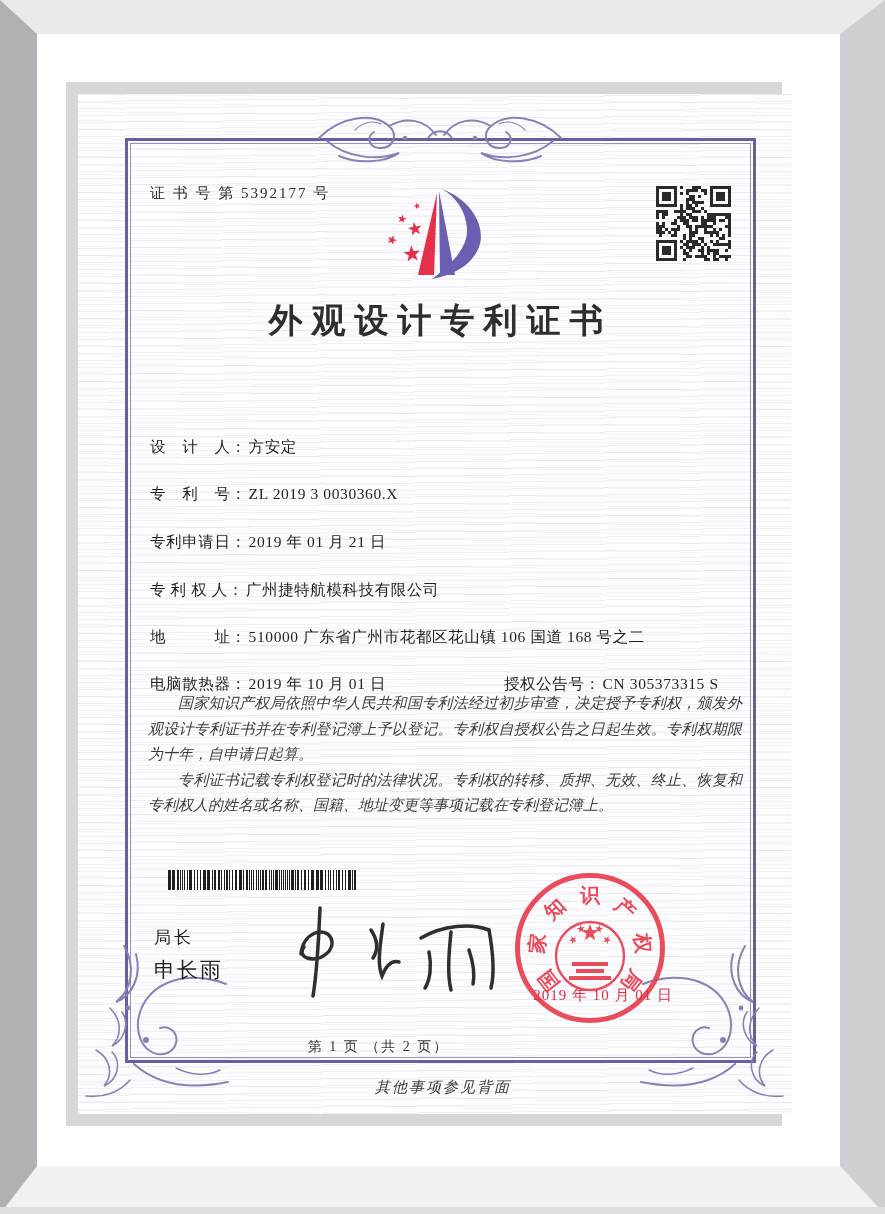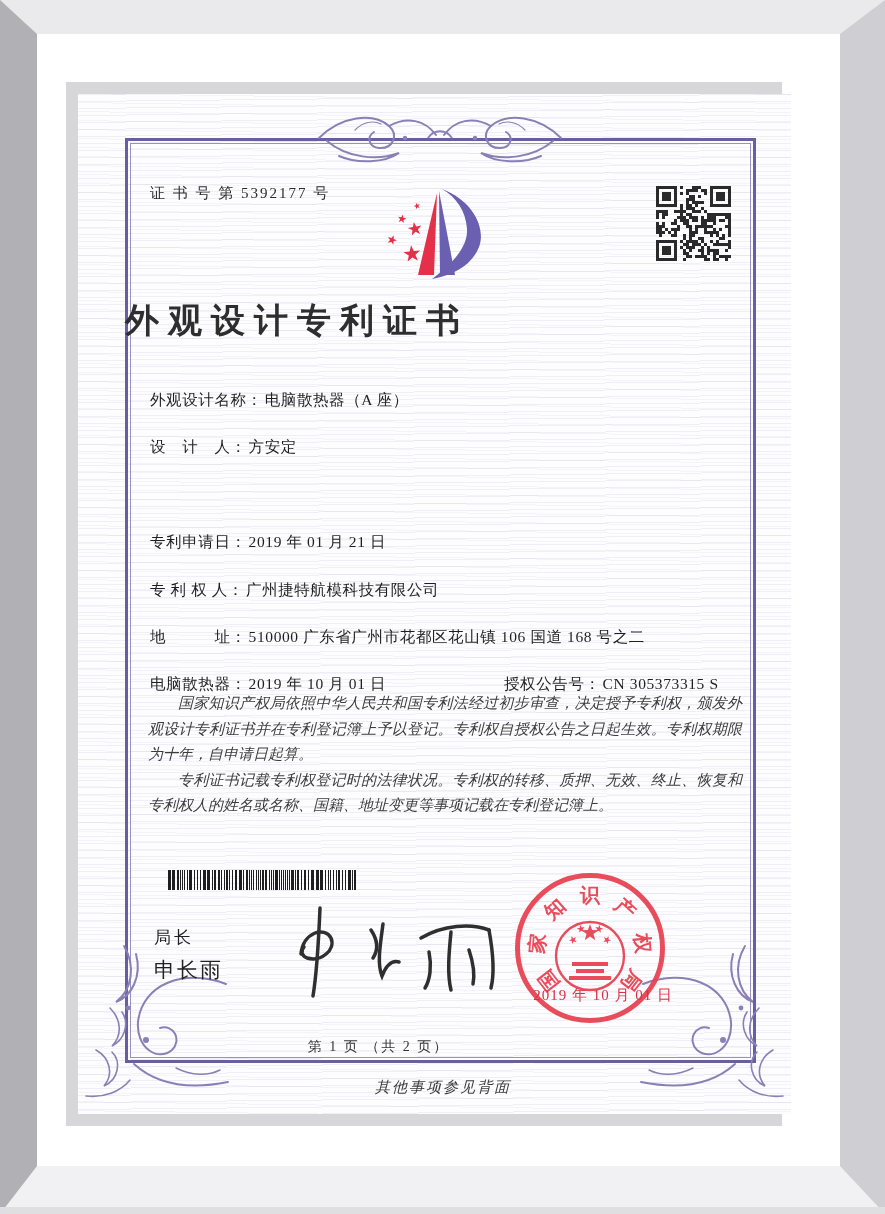--- a/index.html
+++ b/index.html
@@ -28,21 +28,21 @@
   .cert-border{position:absolute;left:47px;top:44px;width:631px;height:925px;box-sizing:border-box;border:3px solid #695e9f;}
   .cert-border::after{content:"";position:absolute;inset:2px;border:1px solid #9a90c2;}
   .ornament-top{position:absolute;left:237px;top:14px;width:250px;height:60px;}
   .flourish{position:absolute;width:152px;height:162px;top:850px;}
   .fl-left{left:2px;}
   .fl-right{right:2px;transform:scaleX(-1);}
   .cert-no{position:absolute;left:72px;top:90px;font-size:15px;letter-spacing:2px;color:#2b2b2b;}
   .logo{position:absolute;left:303px;top:90px;width:118px;height:98px;}
   .qr{position:absolute;left:578px;top:92px;width:75px;height:75px;}
   .title{
-    position:absolute;left:47px;top:204px;width:631px;
+    position:absolute;left:47px;top:204px;width:631px;text-align:center;
     font-size:34px;font-weight:bold;letter-spacing:9px;color:#2e2e2e;
   }
   .row{position:absolute;left:72px;width:600px;font-size:15.5px;color:#1f1f1f;letter-spacing:0.6px;}
   .row .val{margin-left:2px;}
   .row .pair2{position:absolute;left:306px;top:0;margin-left:48px;}
   .body-text{
     position:absolute;left:70px;top:597px;width:594px;
     font-size:15px;line-height:25.5px;color:#3c3c3c;text-align:justify;
     font-style:italic;
   }
@@ -428,25 +428,25 @@
       <rect x="9" y="24" width="1" height="1"></rect>
       <rect x="16" y="24" width="1" height="1"></rect>
       <rect x="17" y="24" width="1" height="1"></rect>
       <rect x="19" y="24" width="1" height="1"></rect>
       <rect x="20" y="24" width="1" height="1"></rect>
       <rect x="23" y="24" width="1" height="1"></rect>
     </svg>
 
   <div class="title">外观设计专利证书</div>
 
-  <div class="row" style="top:296px">
-    <span class="lbl">外观设计名称：</span><span class="val">电脑散热器（A 座）</span>
-  </div>
   <div class="row" style="top:343px">
     <span class="lbl">设　计　人：</span><span class="val">方安定</span>
+  </div>
+  <div class="row" style="top:390px">
+    <span class="lbl">专　利　号：</span><span class="val">ZL 2019 3 0030360.X</span>
   </div>
   <div class="row" style="top:438px">
     <span class="lbl">专利申请日：</span><span class="val">2019 年 01 月 21 日</span>
   </div>
   <div class="row" style="top:486px">
     <span class="lbl">专 利 权 人：</span><span class="val">广州捷特航模科技有限公司</span>
   </div>
   <div class="row" style="top:533px">
     <span class="lbl">地　　　址：</span><span class="val">510000 广东省广州市花都区花山镇 106 国道 168 号之二</span>
   </div>

